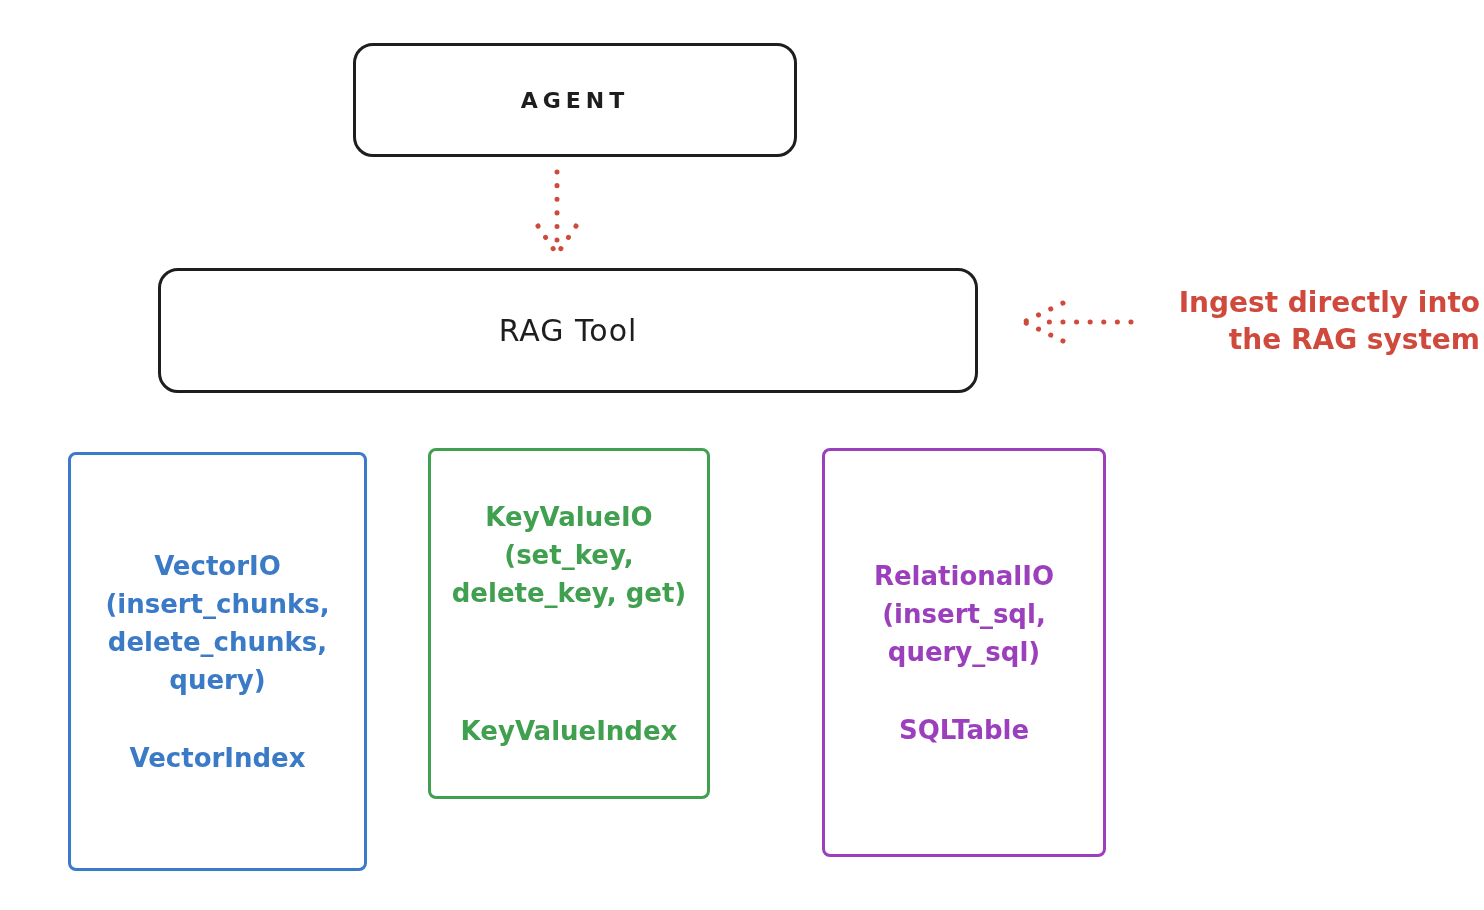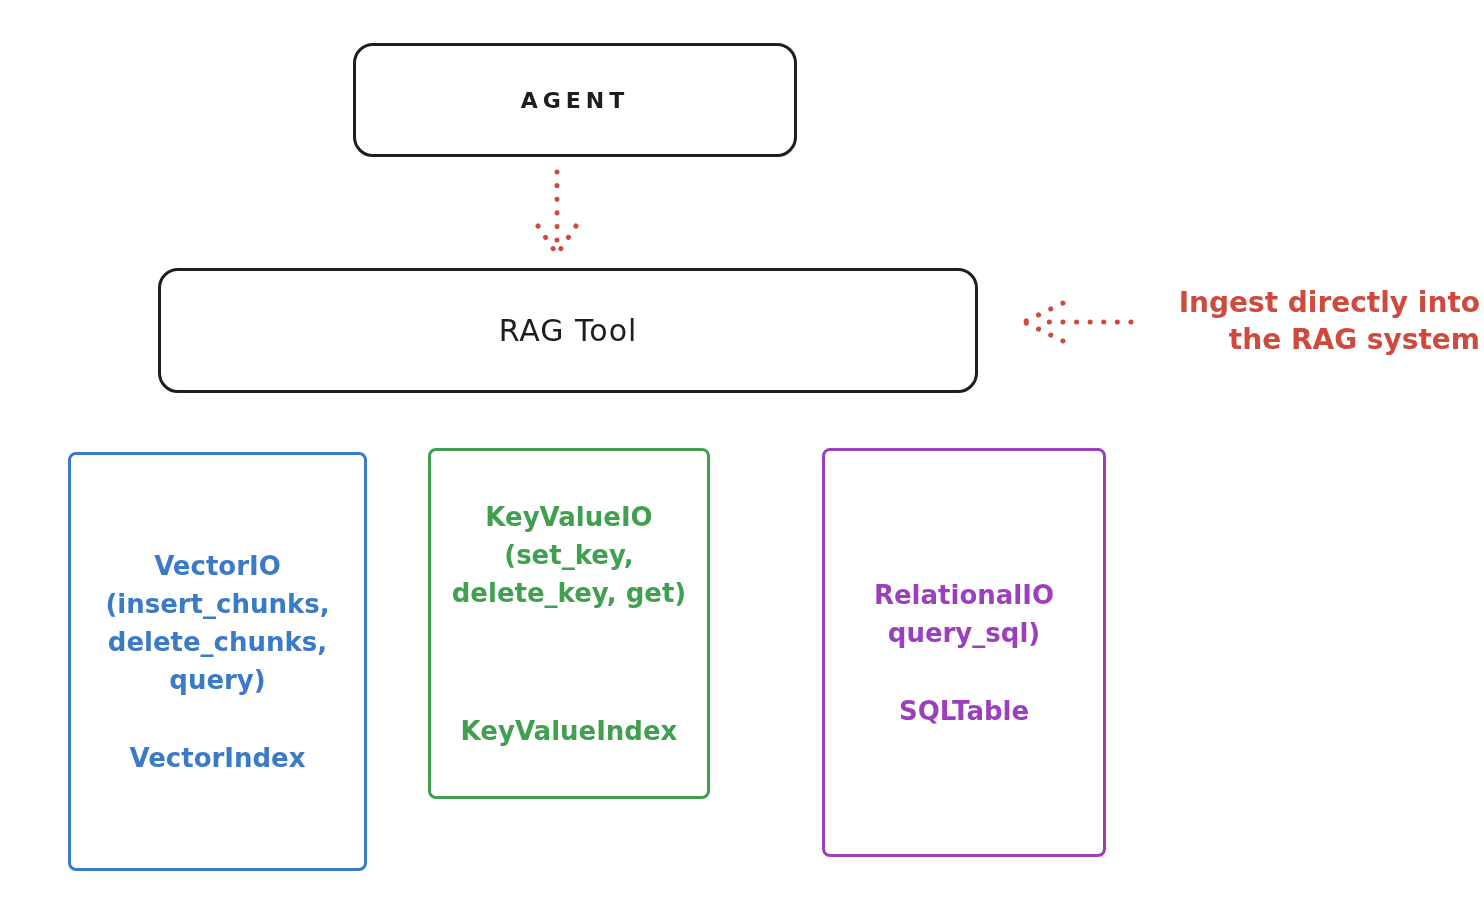--- a/index.html
+++ b/index.html
@@ -145,19 +145,20 @@
       <span>(set_key,</span>
       <span>delete_key, get)</span>
     </div>
     <div class="spacer"></div>
     <span class="index-label">KeyValueIndex</span>
   </div>
 
   <div class="storage-box box-relational">
     <div class="box-lines">
       <span>RelationalIO</span>
+      <span>(insert_sql,</span>
       <span>query_sql)</span>
     </div>
     <div class="spacer"></div>
     <span class="index-label">SQLTable</span>
   </div>
 
 </div>
 
 </body></html>

